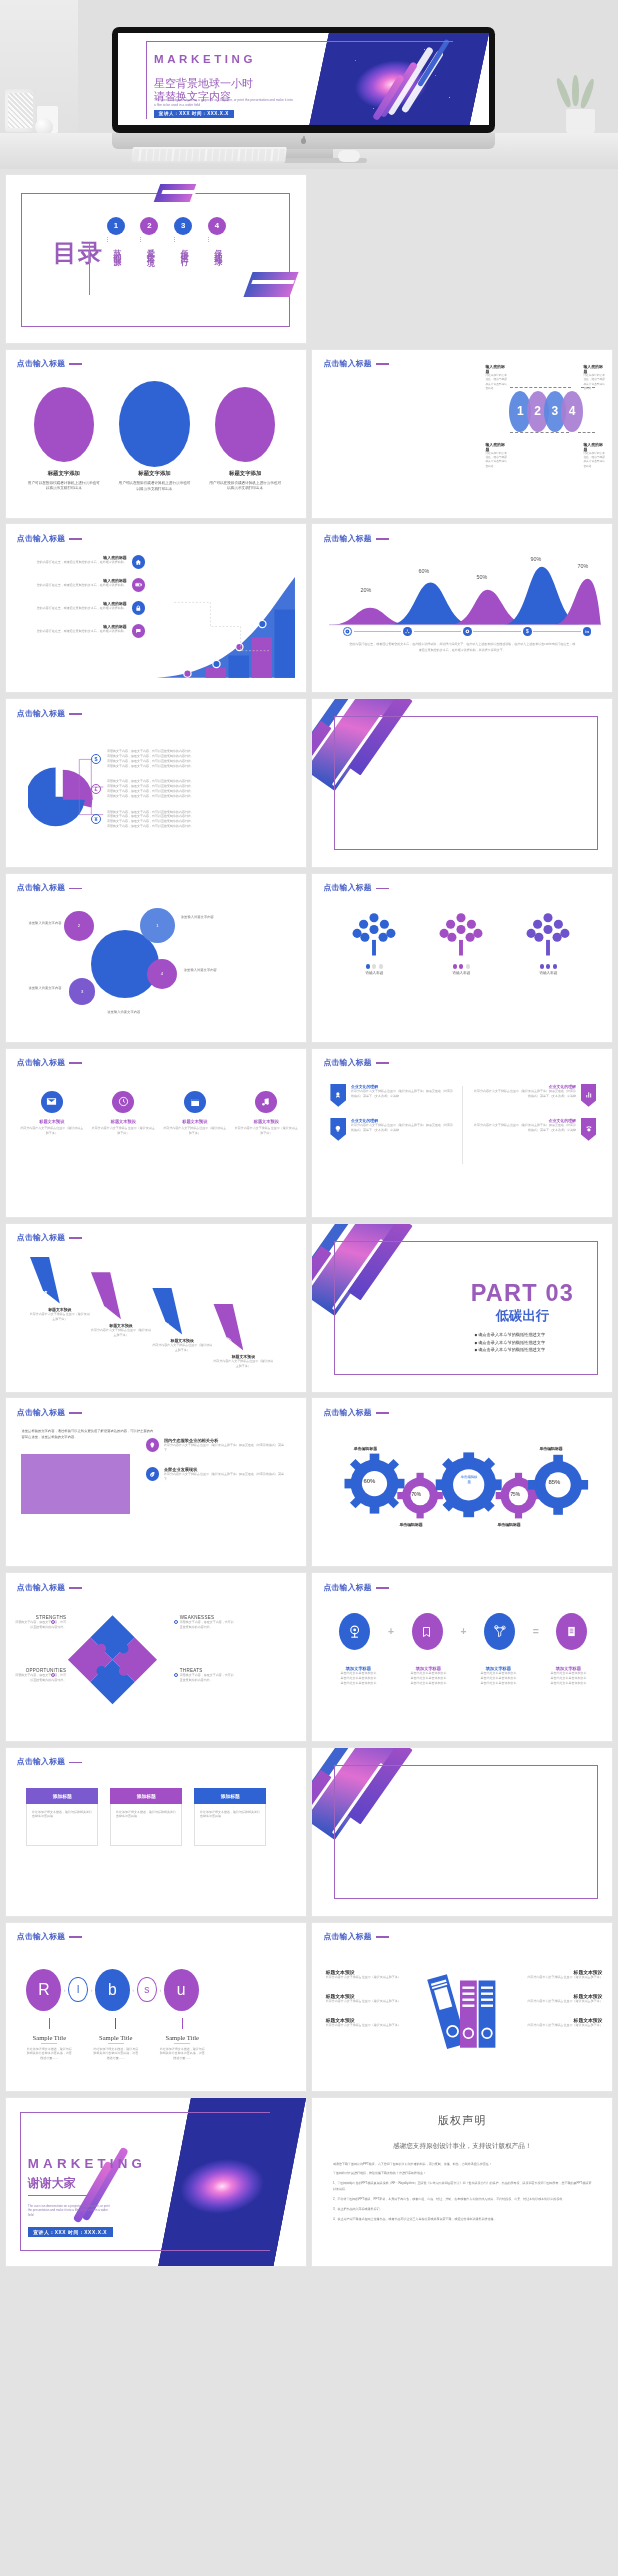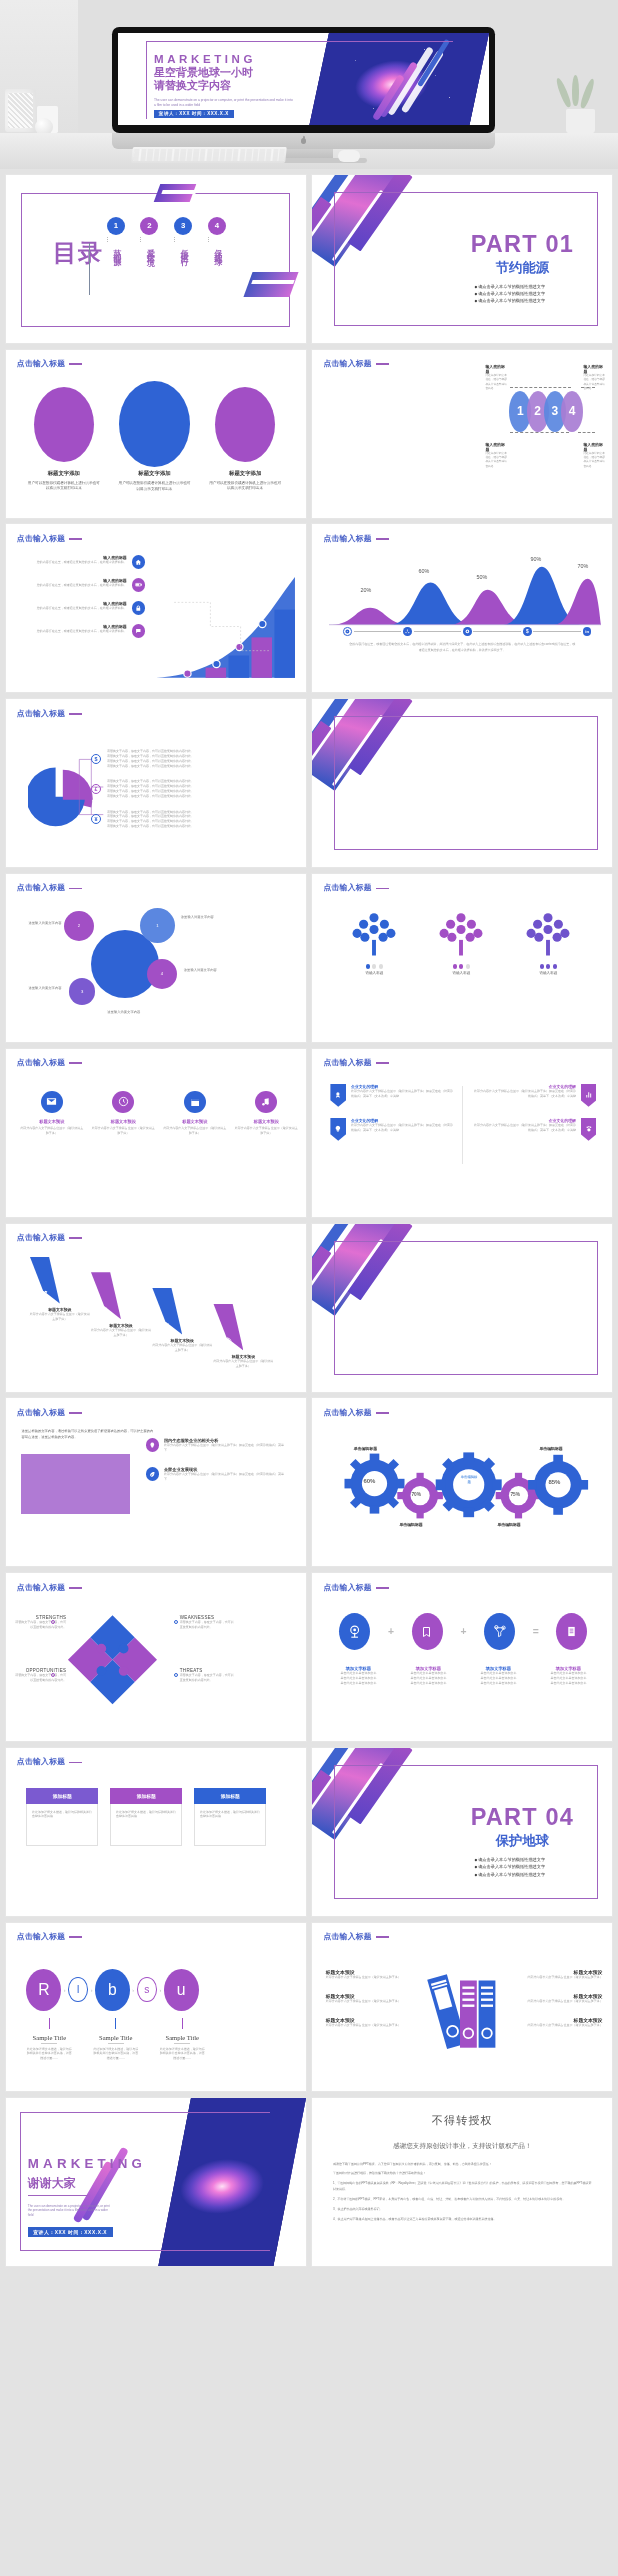--- a/index.html
+++ b/index.html
@@ -43,21 +43,21 @@
   .keyboard:before{content:"";position:absolute;inset:1.8px;
       background:repeating-linear-gradient(90deg,#e9e9e9 0 5.4px,#f8f8f8 5.4px 6.6px),
                  repeating-linear-gradient(180deg,#e9e9e9 0 3px,#f8f8f8 3px 4.2px);opacity:.8;}
   .mouse{position:absolute;left:338px;top:150px;width:22px;height:12px;background:#f2f2f2;border-radius:6px;}
 
   
   .t-frame{position:absolute;left:28px;top:8.5px;right:36px;bottom:6px;
       border-left:1.2px solid #a063c0;border-top:1.2px solid #a063c0;}
   .t-mk{position:absolute;left:36px;top:20.5px;font-size:11.5px;letter-spacing:3.6px;
       color:#9a5cbb;font-weight:700;}
-  .t-cn{position:absolute;left:36px;top:33px;font-size:11px;font-weight:700;color:#9a5cbb;line-height:1.22;}
+  .t-cn{position:absolute;left:36px;top:44px;font-size:11px;font-weight:400;color:#9a5cbb;line-height:1.22;}
   .t-en{position:absolute;left:36px;top:65px;width:139px;font-size:3.3px;color:#8f7ab5;line-height:1.5;}
   .t-bar{position:absolute;left:36px;top:77px;background:#2f5fc9;color:#fff;
       font-size:4.5px;padding:1.8px 4.8px;letter-spacing:0.6px;font-weight:700;}
   .galaxy{position:absolute;right:0;top:0;width:160px;height:92px;overflow:hidden;
       background:
         radial-gradient(ellipse 42px 28px at 46% 56%, #ffd7f2 0%, #ef7ad6 22%, #a054d8 45%, #5b43c4 68%, #2a2f9e 86%),
         radial-gradient(ellipse 72px 60px at 70% 20%, #4c6bd6 0%, #2b3aa8 55%, #151a6a 100%),
         linear-gradient(150deg,#2a3fae,#7b3fc0 55%,#1e2a80);
       transform:skewX(-12deg); transform-origin:top right;}
   .galaxy:after{content:"";position:absolute;inset:0;
@@ -188,39 +188,20 @@
           <div style="writing-mode:vertical-rl;font-size:7.8px;font-weight:700;color:#9a5cbb;margin:0 auto;letter-spacing:3px">低碳出行</div>
         </div>
         <div style="text-align:center;width:18px">
           <div class="ell" style="width:18px;height:18px;background:#a24fc5;color:#fff;font-size:7.8px;font-weight:700;display:flex;align-items:center;justify-content:center">4</div>
           <div style="border-left:0.6px dotted #bbb;height:4.8px;margin:2.4px auto 1.2px"></div>
           <div style="writing-mode:vertical-rl;font-size:7.8px;font-weight:700;color:#9a5cbb;margin:0 auto;letter-spacing:3px">保护地球</div>
         </div>
       </div>
     </div>
 
-    <div class="slide">
-      <div class="part-deco">
-        <i style="left:6px;top:-12px;width:11px;height:103px;background:#3f63cf"></i>
-        <i style="left:29px;top:-18px;width:36px;height:115px;background:linear-gradient(160deg,#6e49c9,#e06fd2 45%,#2b53c0)"></i>
-        <i style="left:66px;top:-6px;width:15.7px;height:91px;background:linear-gradient(160deg,#a24fc5,#5a43c6)"></i>
-        <i style="left:50px;top:13.3px;width:3px;height:85px;background:#fff"></i>
-        <i style="left:-7.2px;top:24px;width:13.3px;height:72px;background:linear-gradient(160deg,#a24fc5,#7a49c9)"></i>
-      </div>
-      <div class="pframe"></div>
-      <div class="part-txt">
-        <div class="part-no">PART 01</div>
-        <div class="part-cn">节约能源</div>
-        <div class="part-li">
-          <div>请点击录入本章节的概括性描述文字</div>
-          <div>请点击录入本章节的概括性描述文字</div>
-          <div>请点击录入本章节的概括性描述文字</div>
-        </div>
-      </div>
-    </div>
   </div>
 
   <div class="row">
     <div class="slide">
       <div class="stitle"><span>点击输入标题</span><span class="dash"></span></div>
       <div style="position:absolute;left:20.5px;top:37px;display:flex;gap:15.7px;">
         <div style="width:75px;text-align:center">
           <div class="ell purple" style="width:60px;height:75px;margin:0 auto 8.5px"></div>
           <div class="h3">标题文字添加</div>
           <div class="ph" style="margin-top:3.6px;color:#555;font-size:3.6px">用户可以在投影仪或者计算机上进行演示也可以将演示文稿打印出来</div>
@@ -677,20 +658,29 @@
 
     <div class="slide">
       <div class="part-deco">
         <i style="left:6px;top:-12px;width:11px;height:103px;background:#3f63cf"></i>
         <i style="left:29px;top:-18px;width:36px;height:115px;background:linear-gradient(160deg,#6e49c9,#e06fd2 45%,#2b53c0)"></i>
         <i style="left:66px;top:-6px;width:15.7px;height:91px;background:linear-gradient(160deg,#a24fc5,#5a43c6)"></i>
         <i style="left:50px;top:13.3px;width:3px;height:85px;background:#fff"></i>
         <i style="left:-7.2px;top:24px;width:13.3px;height:72px;background:linear-gradient(160deg,#a24fc5,#7a49c9)"></i>
       </div>
       <div class="pframe"></div>
+      <div class="part-txt">
+        <div class="part-no">PART 03</div>
+        <div class="part-cn">低碳出行</div>
+        <div class="part-li">
+          <div>请点击录入本章节的概括性描述文字</div>
+            <div>请点击录入本章节的概括性描述文字</div>
+            <div>请点击录入本章节的概括性描述文字</div>
+        </div>
+      </div>
     </div>
   </div>
 
   <div class="row">
     <div class="slide">
       <div class="stitle"><span>点击输入标题</span><span class="dash"></span></div>
       <div style="position:absolute;left:15.7px;top:31px;width:133px;font-size:3.3px;color:#666;line-height:1.8">这里是标题的文字内容，通过标题可以让观众更快速了解您要表达的内容，可以把主要的内容写在这里，这里是标题的文字内容。</div>
       <div style="position:absolute;left:15.7px;top:56px;width:109px;height:60px;background:#b07ad4"></div>
       <div style="position:absolute;left:140px;top:40px;width:139px">
         <div style="display:flex;gap:4.8px;margin-bottom:14.5px">
@@ -922,29 +912,20 @@
 
     <div class="slide">
       <div class="part-deco">
         <i style="left:6px;top:-12px;width:11px;height:103px;background:#3f63cf"></i>
         <i style="left:29px;top:-18px;width:36px;height:115px;background:linear-gradient(160deg,#6e49c9,#e06fd2 45%,#2b53c0)"></i>
         <i style="left:66px;top:-6px;width:15.7px;height:91px;background:linear-gradient(160deg,#a24fc5,#5a43c6)"></i>
         <i style="left:50px;top:13.3px;width:3px;height:85px;background:#fff"></i>
         <i style="left:-7.2px;top:24px;width:13.3px;height:72px;background:linear-gradient(160deg,#a24fc5,#7a49c9)"></i>
       </div>
       <div class="pframe"></div>
-      <div class="part-txt">
-        <div class="part-no">PART 04</div>
-        <div class="part-cn">保护地球</div>
-        <div class="part-li">
-          <div>请点击录入本章节的概括性描述文字</div>
-            <div>请点击录入本章节的概括性描述文字</div>
-            <div>请点击录入本章节的概括性描述文字</div>
-        </div>
-      </div>
     </div>
   </div>
 
   <div class="row">
     <div class="slide">
       <div class="stitle"><span>点击输入标题</span><span class="dash"></span></div>
       <div style="position:absolute;left:20.5px;top:46px;display:flex;align-items:center;gap:2.4px">
         <div class="ell purple" style="width:35px;height:42px;display:flex;align-items:center;justify-content:center;color:#fff;font-size:15.7px">R</div>
         <span style="color:#bbb;font-size:5.4px">›</span>
         <div class="ell" style="width:20.5px;height:25px;border:0.8px solid #2f63d4;display:flex;align-items:center;justify-content:center;color:#2f63d4;font-size:10.3px">l</div>
@@ -1046,21 +1027,21 @@
       </div>
       <div style="position:absolute;left:14.5px;top:14.5px;right:36px;bottom:14.5px;border-left:1.2px solid #a063c0;border-top:1.2px solid #a063c0;border-bottom:1.2px solid #a063c0"></div>
       <div style="position:absolute;left:22px;top:58px;font-size:13.3px;letter-spacing:4.2px;color:#9a5cbb;font-weight:700">MARKETING</div>
       <div style="position:absolute;left:22px;top:77px;font-size:12px;font-weight:700;color:#9a5cbb">谢谢大家</div>
       <div style="position:absolute;left:22px;top:97px;width:60px;height:0.9px;background:#a063c0"></div>
       <div style="position:absolute;left:22px;top:106px;width:85px;font-size:3px;color:#8f7ab5;line-height:1.6">The user can demonstrate on a projector or computer, or print the presentation and make it into a film to be used in a wider field</div>
       <div style="position:absolute;left:22px;top:129px;background:#2f5fc9;color:#fff;font-size:4.8px;font-weight:700;padding:2.4px 5.4px;letter-spacing:0.6px">宣讲人：XXX  时间：XXX.X.X</div>
     </div>
 
     <div class="slide">
-      <div class="cp-h">不得转授权</div>
+      <div class="cp-h">版权声明</div>
       <div class="cp-s">感谢您支持原创设计事业，支持设计版权产品！</div>
       <div class="cp-b">
         <p>感谢您下载千图网原创PPT模板。为了您和千图网以及原创作者的利益，请勿复制、传播、销售，否则将承担法律责任！</p>
         <p>千图网将对作品进行维权，按照传播下载次数的十倍进行索取赔偿金！</p>
         <p>1、千图网网站出售的PPT模版是免版税类（RF：Royalty-free）正版受《中华人民共和国著作法》和《世界版权公约》的保护，作品的所有权、版权和著作权归千图网所有，您下载的是PPT模版素材使用权。</p>
         <p>2、不得将千图网的PPT模版、PPT素材，本身用于再出售，或者出租、出借、转让、分销、发布或者作为礼物供他人使用，不得转授权、出卖、转让本协议或本协议中的权利。</p>
         <p>3、禁止把作品纳入商标或服务标记。</p>
         <p>4、禁止用户用下载格式在网上传播作品，或者作品可以让第三方单独付费或共享免费下载，或通过转移电话服务系统传播。</p>
       </div>
     </div>

